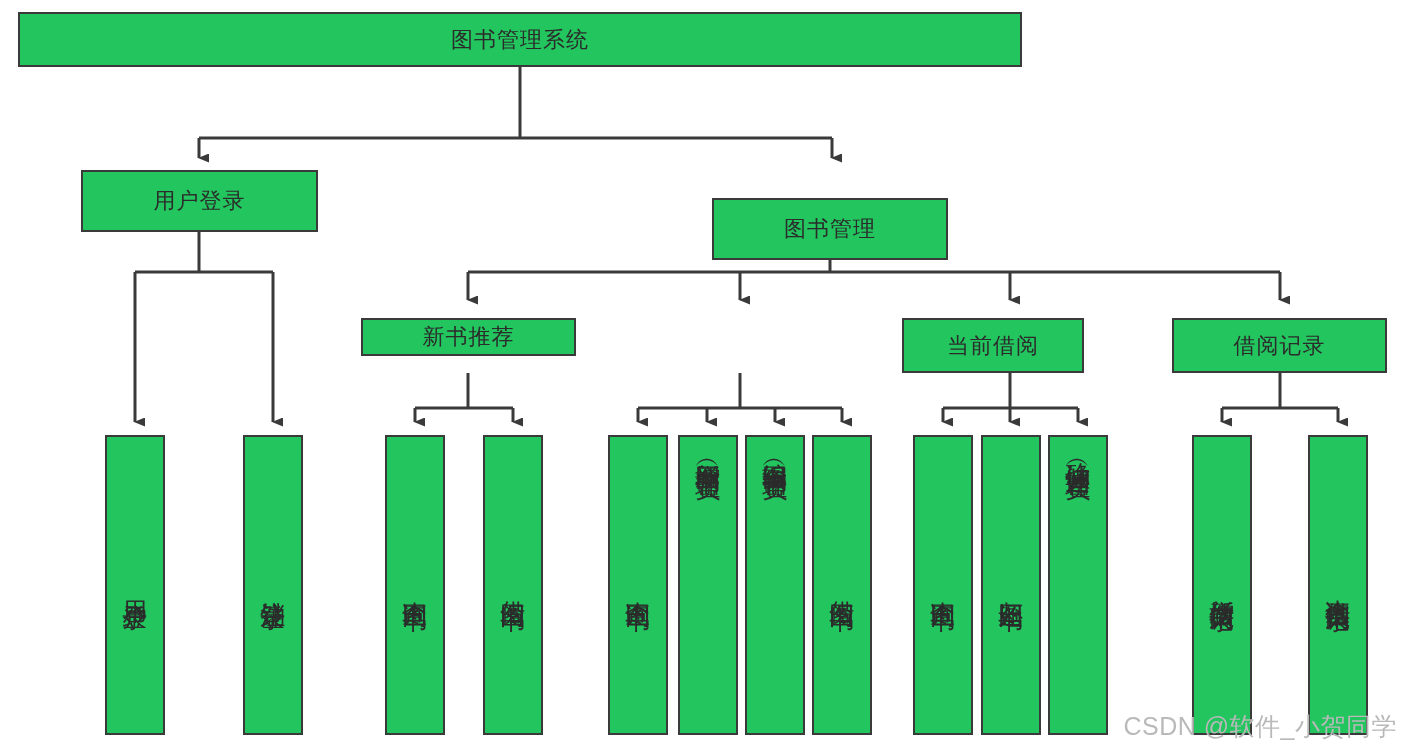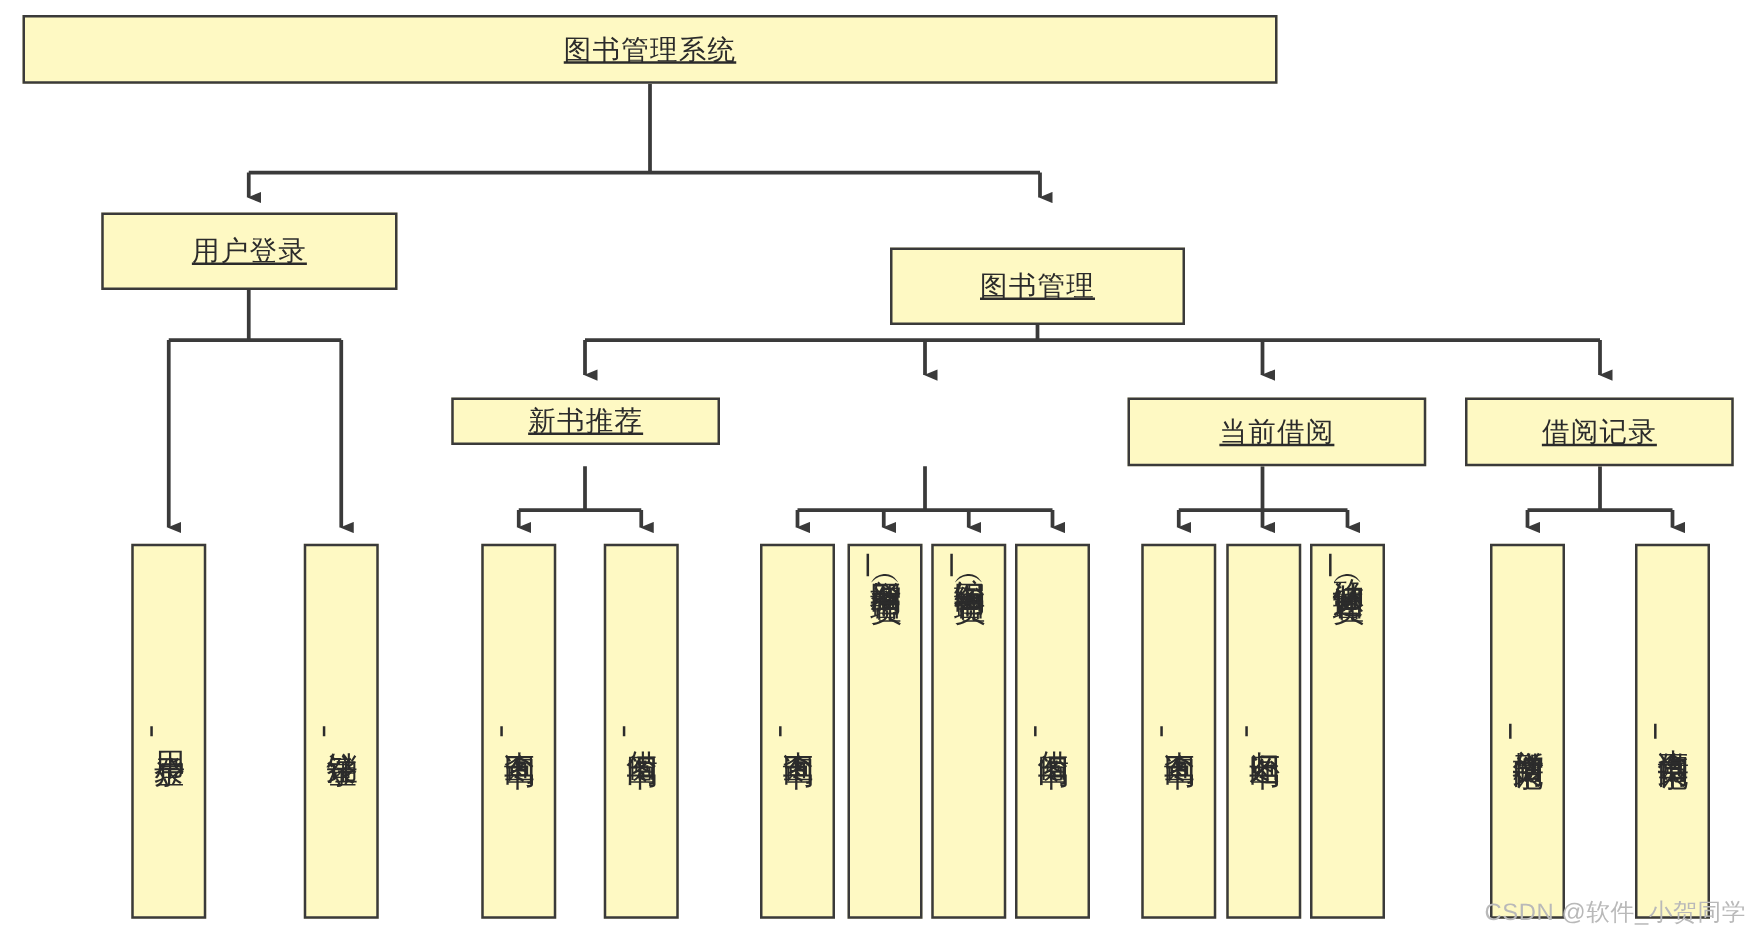--- a/index.html
+++ b/index.html
@@ -22,26 +22,25 @@
     left: 0;
     top: 0;
     width: 1405px;
     height: 747px;
     pointer-events: none;
   }
   .node {
     position: absolute;
     box-sizing: border-box;
     border: 2.5px solid #3a3a3a;
-    background: #fef9c3;
+    background: #22c55e;
     display: flex;
     align-items: center;
     justify-content: center;
     color: #2b2b2b;
-    text-decoration: underline;
   }
   .node.horiz {
     font-size: 22px;
     letter-spacing: 1px;
     white-space: nowrap;
   }
   .node.vert {
     align-items: flex-start;
     justify-content: center;
     padding-top: 6px;
@@ -61,21 +60,21 @@
     height: 100%;
     align-items: center;
   }
   .vtext-wrap.top {
     align-items: flex-start;
   }
   .watermark {
     position: absolute;
     right: 8px;
     bottom: 4px;
-    font-size: 19px;
+    font-size: 25px;
     color: #b9b9b9;
     white-space: nowrap;
     letter-spacing: 0.5px;
   }
 </style>
 </head>
 <body>
 
 <div id="canvas">
 
@@ -136,21 +135,21 @@
   <div class="node horiz" style="left:81px; top:170px; width:237px; height:62px;">
     <span>用户登录</span>
   </div>
   <div class="node horiz" style="left:712px; top:170px; width:236px; height:62px;margin-top:28px;">
     <span>图书管理</span>
   </div>
 
   <div class="node horiz" style="left:361px; top:318px; width:215px; height:38px;">
     <span>新书推荐</span>
   </div>
-  <div class="node horiz" style="left:902px; top:318px; width:239px; height:55px;">
+  <div class="node horiz" style="left:902px; top:318px; width:182px; height:55px;">
     <span>当前借阅</span>
   </div>
   <div class="node horiz" style="left:1172px; top:318px; width:215px; height:55px;">
     <span>借阅记录</span>
   </div>
 
   <div class="node vert" style="left:105px; top:435px; width:60px; height:300px;">
     <div class="vtext-wrap">
       <span class="vtext">用户登录</span>
     </div>

